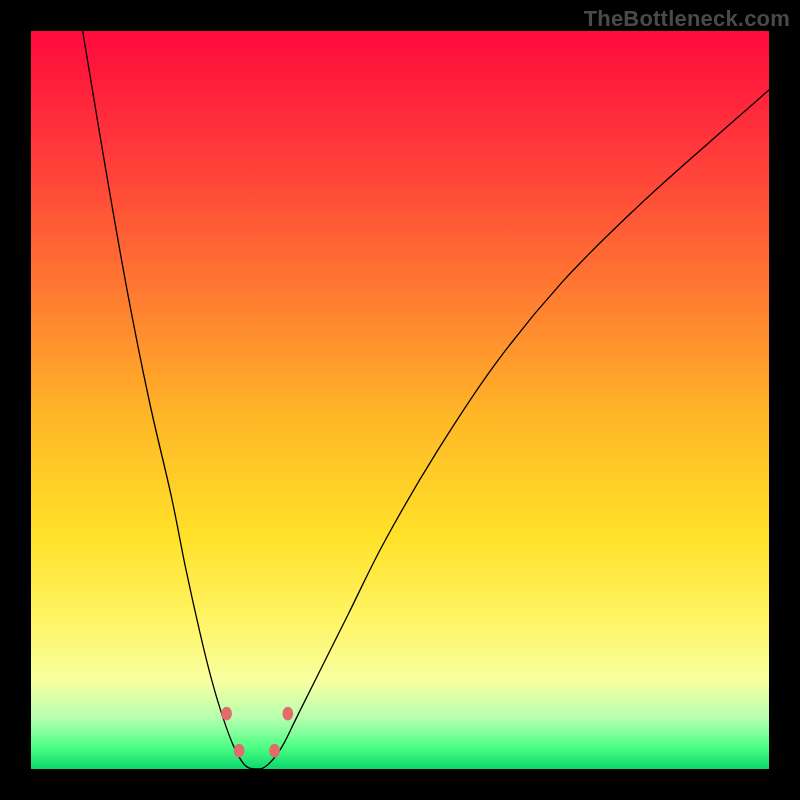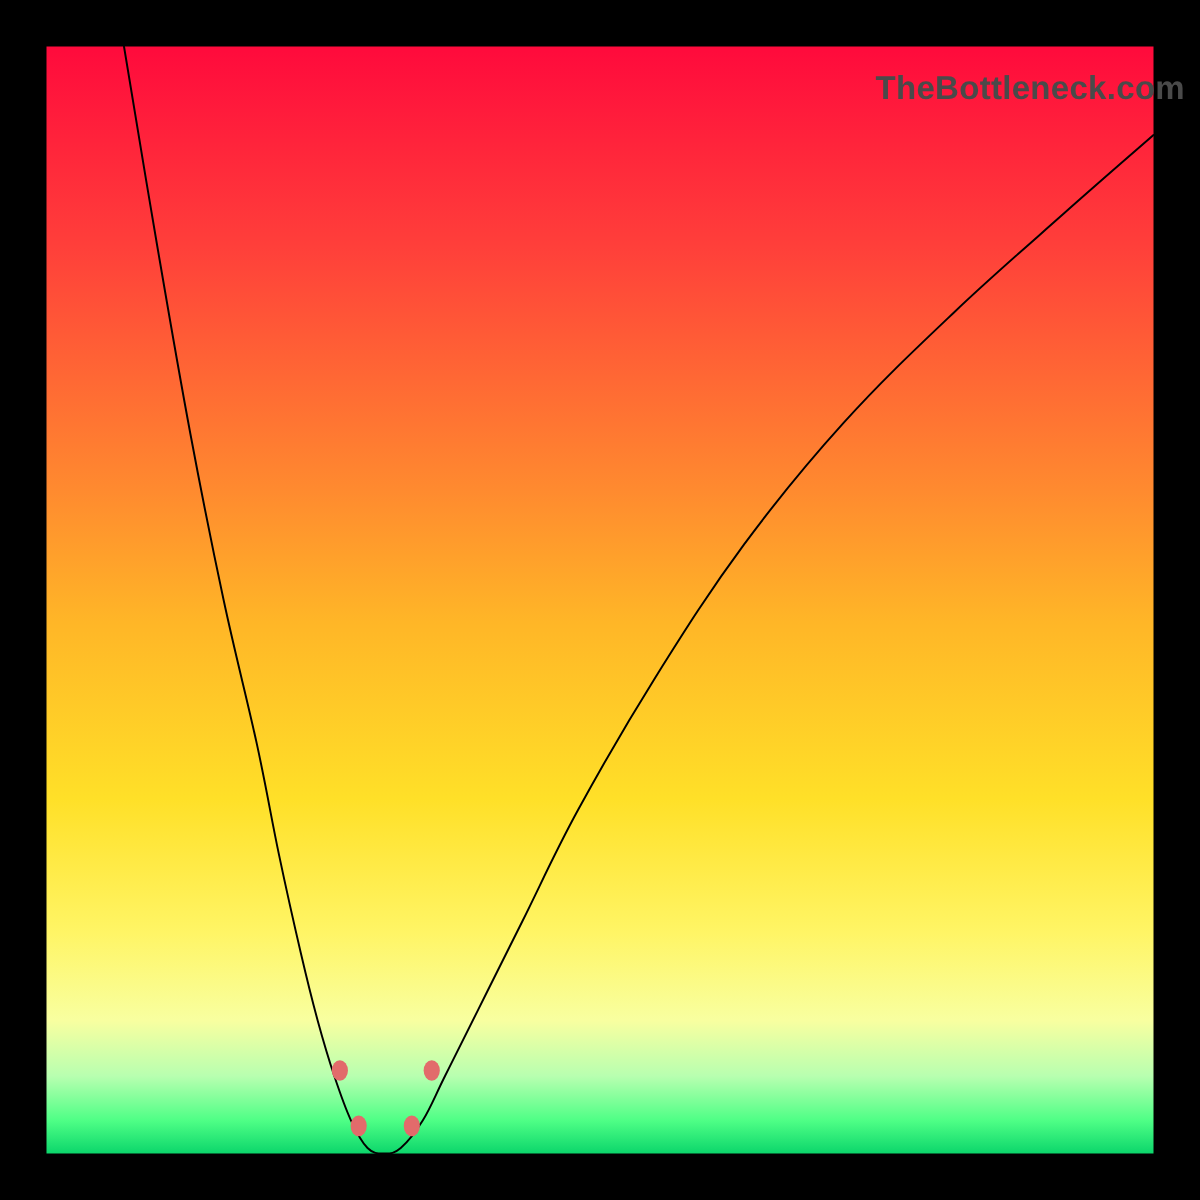--- a/index.html
+++ b/index.html
@@ -46,21 +46,20 @@
   }
   .watermark {
     position: absolute;
     top: 6px;
     right: 10px;
     color: #4a4a4a;
     font-size: 22px;
     font-weight: 600;
     letter-spacing: 0.2px;
     user-select: none;
-    margin-top: 40px;
   }
 </style>
 </head>
 <body>
 
 <div class="frame">
   <div class="plot-area">
     <svg class="svg-layer" viewBox="0 0 738 738" preserveAspectRatio="none">
       <path id="curve-path" fill="none" stroke="#000000" stroke-width="1.3" stroke-linecap="round" d="M 51.66 0.00 C 55.65 23.91, 65.83 86.35, 73.80 132.84 C 81.77 179.33, 87.97 215.79, 95.94 258.30 C 103.91 300.81, 110.11 331.80, 118.08 369.00 C 126.05 406.20, 133.58 434.39, 140.22 464.94 C 146.86 495.49, 149.67 513.50, 154.98 538.74 C 160.29 563.98, 165.09 585.23, 169.74 605.16 C 174.39 625.09, 176.82 634.83, 180.81 649.44 C 184.80 664.05, 187.89 674.38, 191.88 686.34 C 195.87 698.30, 198.96 707.23, 202.95 715.86 C 206.94 724.49, 210.03 730.32, 214.02 734.31 C 218.01 738.30, 221.10 738.00, 225.09 738.00 C 229.08 738.00, 231.51 738.30, 236.16 734.31 C 240.81 730.32, 245.61 724.49, 250.92 715.86 C 256.23 707.23, 259.04 699.62, 265.68 686.34 C 272.32 673.06, 278.52 660.66, 287.82 642.06 C 297.12 623.46, 305.38 606.93, 317.34 583.02 C 329.30 559.11, 338.30 538.44, 354.24 509.22 C 370.18 480.00, 385.97 452.54, 405.90 420.66 C 425.83 388.78, 442.36 362.65, 464.94 332.10 C 487.52 301.55, 506.12 278.82, 531.36 250.92 C 556.60 223.02, 578.59 202.36, 605.16 177.12 C 631.73 151.88, 655.05 131.95, 678.96 110.70 C 702.87 89.45, 727.37 68.34, 738.00 59.04"></path>
       <g id="markers-group">

